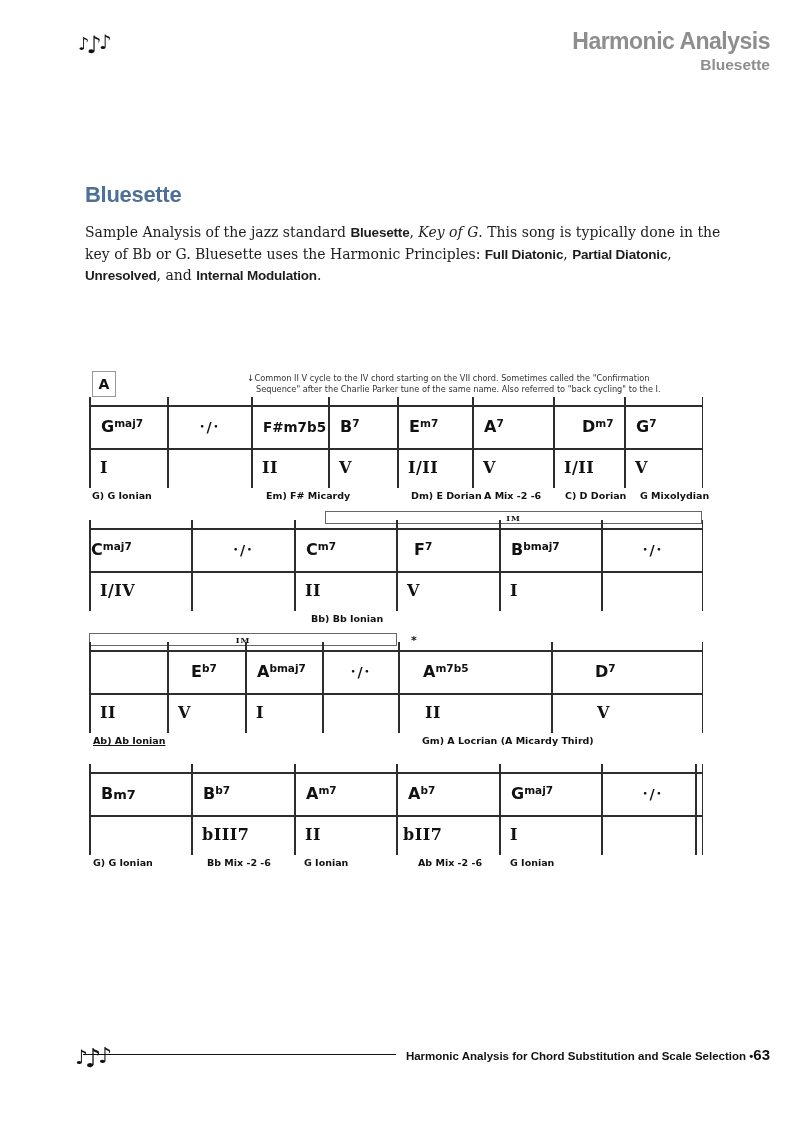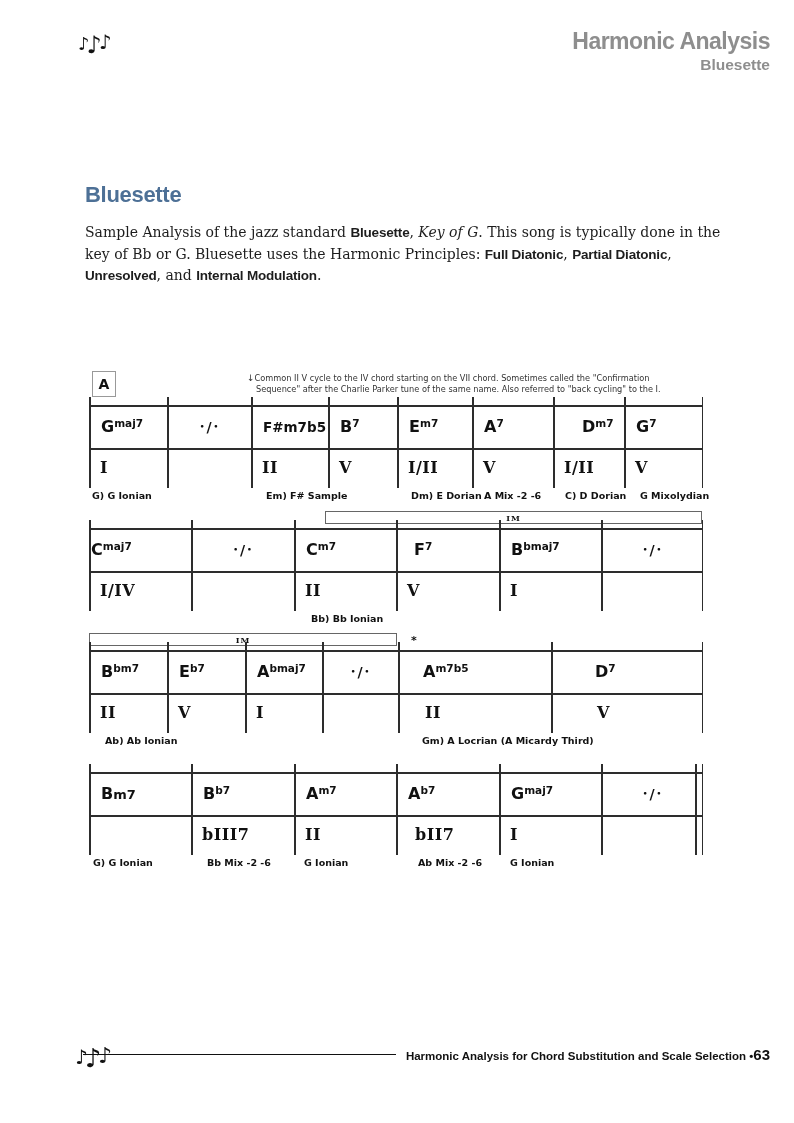--- a/index.html
+++ b/index.html
@@ -104,21 +104,21 @@
         <div class="cell numrow num" style="left: 240px; width: 67px; padding-left: 10px;">V</div>
         <div class="cell chordrow chord" style="left: 309px; width: 73px; padding-left: 11px;"><span>E</span><span class="sup">m7</span></div>
         <div class="cell numrow num" style="left: 309px; width: 73px; padding-left: 10px;">I/II</div>
         <div class="cell chordrow chord" style="left: 384px; width: 79px; padding-left: 11px;"><span>A</span><span class="sup">7</span></div>
         <div class="cell numrow num" style="left: 384px; width: 79px; padding-left: 10px;">V</div>
         <div class="cell chordrow chord" style="left: 465px; width: 69px; padding-left: 28px;"><span>D</span><span class="sup">m7</span></div>
         <div class="cell numrow num" style="left: 465px; width: 69px; padding-left: 10px;">I/II</div>
         <div class="cell chordrow chord" style="left: 536px; width: 77px; padding-left: 11px;"><span>G</span><span class="sup">7</span></div>
         <div class="cell numrow num" style="left: 536px; width: 77px; padding-left: 10px;">V</div>
         <div class="lbl" style="left: 3px;">G) G Ionian</div>
-        <div class="lbl" style="left: 177px;">Em) F# Sample</div>
+        <div class="lbl" style="left: 177px;">Em) F# Micardy</div>
         <div class="lbl" style="left: 322px;">Dm) E Dorian</div>
         <div class="lbl" style="left: 395px;">A Mix -2 -6</div>
         <div class="lbl" style="left: 476px;">C) D Dorian</div>
         <div class="lbl" style="left: 551px;">G Mixolydian</div>
       </div>
       <div class="sec" style="top: 152px;">
         <div class="bracket" style="left: 236px; width: 377px;">IM</div>
         <div class="hline" style="top: 8px;"></div>
         <div class="hline" style="top: 51px;"></div>
         <div class="vline" style="left: 0px;"></div>
@@ -147,53 +147,52 @@
         <div class="ast" style="left: 322px;">*</div>
         <div class="hline" style="top: 8px;"></div>
         <div class="hline" style="top: 51px;"></div>
         <div class="vline" style="left: 0px;"></div>
         <div class="vline" style="left: 78px;"></div>
         <div class="vline" style="left: 156px;"></div>
         <div class="vline" style="left: 233px;"></div>
         <div class="vline" style="left: 309px;"></div>
         <div class="vline" style="left: 462px;"></div>
         <div class="vline" style="left: 612.5px;"></div>
-        <div class="cell chordrow chord" style="left: 1px; width: 76px; padding-left: 11px;"><span>B</span><span class="sup">bm7</span></div>
         <div class="cell numrow num" style="left: 1px; width: 76px; padding-left: 10px;">II</div>
-        <div class="cell chordrow chord" style="left: 79px; width: 76px; padding-left: 11px;"><span>E</span><span class="sup">b7</span></div>
+        <div class="cell chordrow chord" style="left: 79px; width: 76px; padding-left: 23px;"><span>E</span><span class="sup">b7</span></div>
         <div class="cell numrow num" style="left: 79px; width: 76px; padding-left: 10px;">V</div>
         <div class="cell chordrow chord" style="left: 157px; width: 75px; padding-left: 11px;"><span>A</span><span class="sup">bmaj7</span></div>
         <div class="cell numrow num" style="left: 157px; width: 75px; padding-left: 10px;">I</div>
         <div class="cell chordrow chord ctr" style="left: 234px; width: 74px;"><span class="rd">•</span><span class="rs">/</span><span class="rd">•</span></div>
         <div class="cell numrow num" style="left: 234px; width: 74px; padding-left: 10px;"></div>
         <div class="cell chordrow chord" style="left: 310px; width: 151px; padding-left: 24px;"><span>A</span><span class="sup">m7b5</span></div>
         <div class="cell numrow num" style="left: 310px; width: 151px; padding-left: 26px;">II</div>
         <div class="cell chordrow chord" style="left: 463px; width: 150px; padding-left: 43px;"><span>D</span><span class="sup">7</span></div>
         <div class="cell numrow num" style="left: 463px; width: 150px; padding-left: 45px;">V</div>
-        <div class="lbl" style="left: 16px;">Ab) Ab Ionian</div>
+        <div class="lbl" style="left: 4px; text-decoration: underline;">Ab) Ab Ionian</div>
         <div class="lbl" style="left: 333px;">Gm) A Locrian (A Micardy Third)</div>
       </div>
       <div class="sec" style="top: 396px;">
         <div class="hline" style="top: 8px;"></div>
         <div class="hline" style="top: 51px;"></div>
         <div class="vline" style="left: 0px;"></div>
         <div class="vline" style="left: 102px;"></div>
         <div class="vline" style="left: 205px;"></div>
         <div class="vline" style="left: 307px;"></div>
         <div class="vline" style="left: 410px;"></div>
         <div class="vline" style="left: 512px;"></div>
         <div class="vline" style="left: 612.5px;"></div>
         <div class="vline" style="left: 606px;"></div>
         <div class="cell chordrow chord" style="left: 1px; width: 100px; padding-left: 11px;"><span>B</span><span class="rest">m7</span></div>
         <div class="cell chordrow chord" style="left: 103px; width: 101px; padding-left: 11px;"><span>B</span><span class="sup">b7</span></div>
         <div class="cell numrow num" style="left: 103px; width: 101px; padding-left: 10px;">bIII7</div>
         <div class="cell chordrow chord" style="left: 206px; width: 100px; padding-left: 11px;"><span>A</span><span class="sup">m7</span></div>
         <div class="cell numrow num" style="left: 206px; width: 100px; padding-left: 10px;">II</div>
         <div class="cell chordrow chord" style="left: 308px; width: 101px; padding-left: 11px;"><span>A</span><span class="sup">b7</span></div>
-        <div class="cell numrow num" style="left: 308px; width: 101px; padding-left: 18px;">bII7</div>
+        <div class="cell numrow num" style="left: 308px; width: 101px; padding-left: 6px;">bII7</div>
         <div class="cell chordrow chord" style="left: 411px; width: 100px; padding-left: 11px;"><span>G</span><span class="sup">maj7</span></div>
         <div class="cell numrow num" style="left: 411px; width: 100px; padding-left: 10px;">I</div>
         <div class="cell chordrow chord ctr" style="left: 513px; width: 100px;"><span class="rd">•</span><span class="rs">/</span><span class="rd">•</span></div>
         <div class="cell numrow num" style="left: 513px; width: 100px; padding-left: 10px;"></div>
         <div class="lbl" style="left: 4px;">G) G Ionian</div>
         <div class="lbl" style="left: 118px;">Bb Mix -2 -6</div>
         <div class="lbl" style="left: 215px;">G Ionian</div>
         <div class="lbl" style="left: 329px;">Ab Mix -2 -6</div>
         <div class="lbl" style="left: 421px;">G Ionian</div>
       </div>

